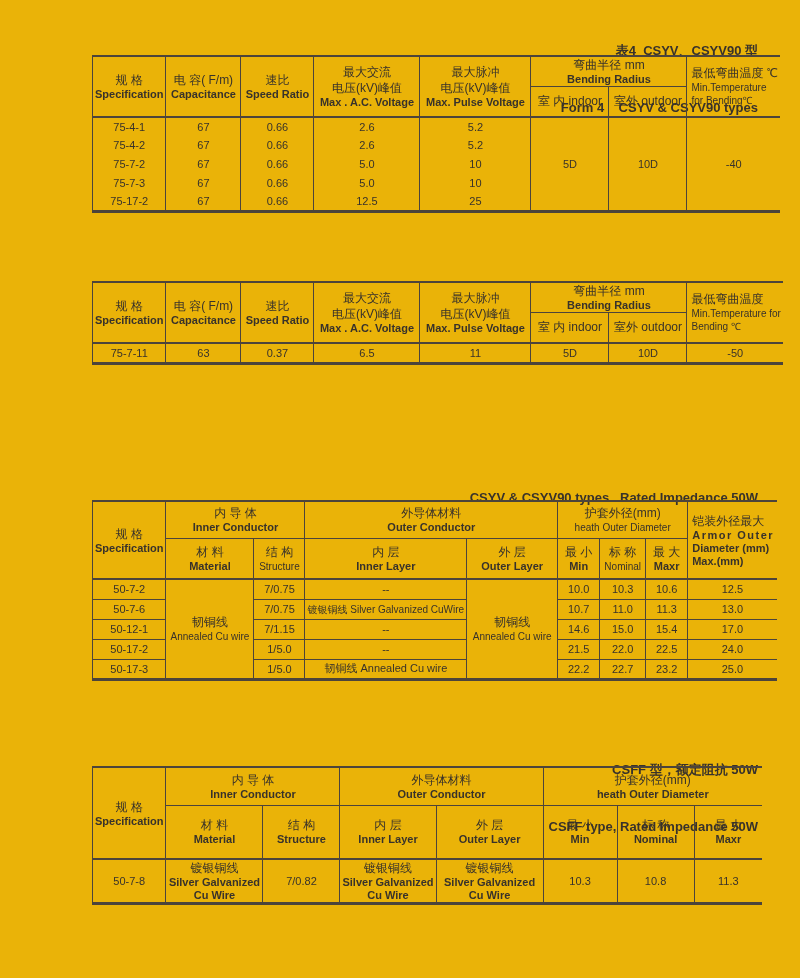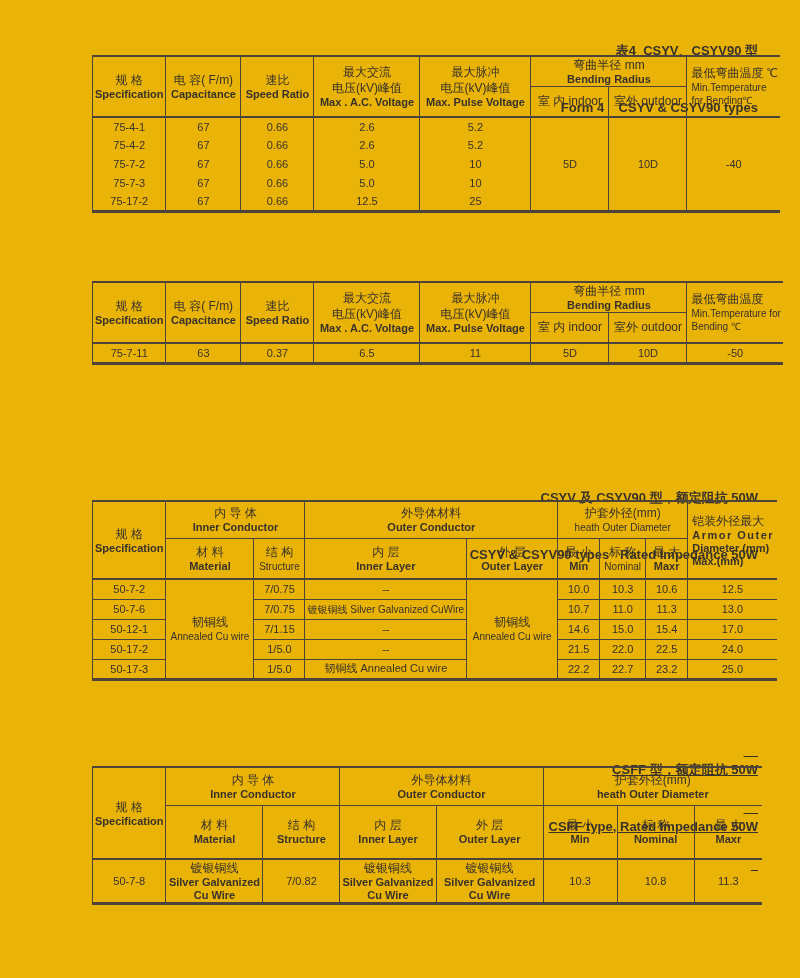--- a/index.html
+++ b/index.html
@@ -185,21 +185,20 @@
       <td class="num">11</td>
       <td class="num">5D</td>
       <td class="num">10D</td>
       <td class="num">-50</td>
     </tr>
   </tbody>
     </table>
 
 
   <div class="rtit" style="top:450px;">
-    <div>CSYV 及 CSYV90 型，额定阻抗 50W</div>
     <div>CSYV &amp; CSYV90 types   Rated Impedance 50W</div>
   </div>
 
   <table id="t6" class="tbl" style="left:92px;top:500px;">
     <colgroup>
         <col style="width:63px">
         <col style="width:88px">
         <col style="width:51px">
         <col style="width:154px">
         <col style="width:91px">
@@ -312,21 +311,21 @@
       <td class="num">1/5.0</td>
       <td class="num">韧铜线 Annealed Cu wire</td>
       <td class="num">22.2</td>
       <td class="num">22.7</td>
       <td class="num">23.2</td>
       <td class="num">25.0</td>
     </tr>
   </tbody>
     </table>
 
-  <div class="rtit" style="top:722px;text-decoration:underline;">
+  <div class="rtit" style="top:722px;">
     <div>CSFF 型，额定阻抗 50W</div>
     <div>CSFF type, Rated Impedance 50W</div>
   </div>
 
   <table id="t7" class="tbl" style="left:92px;top:766px;">
     <colgroup>
         <col style="width:70px">
         <col style="width:97px">
         <col style="width:77px">
         <col style="width:96px">

